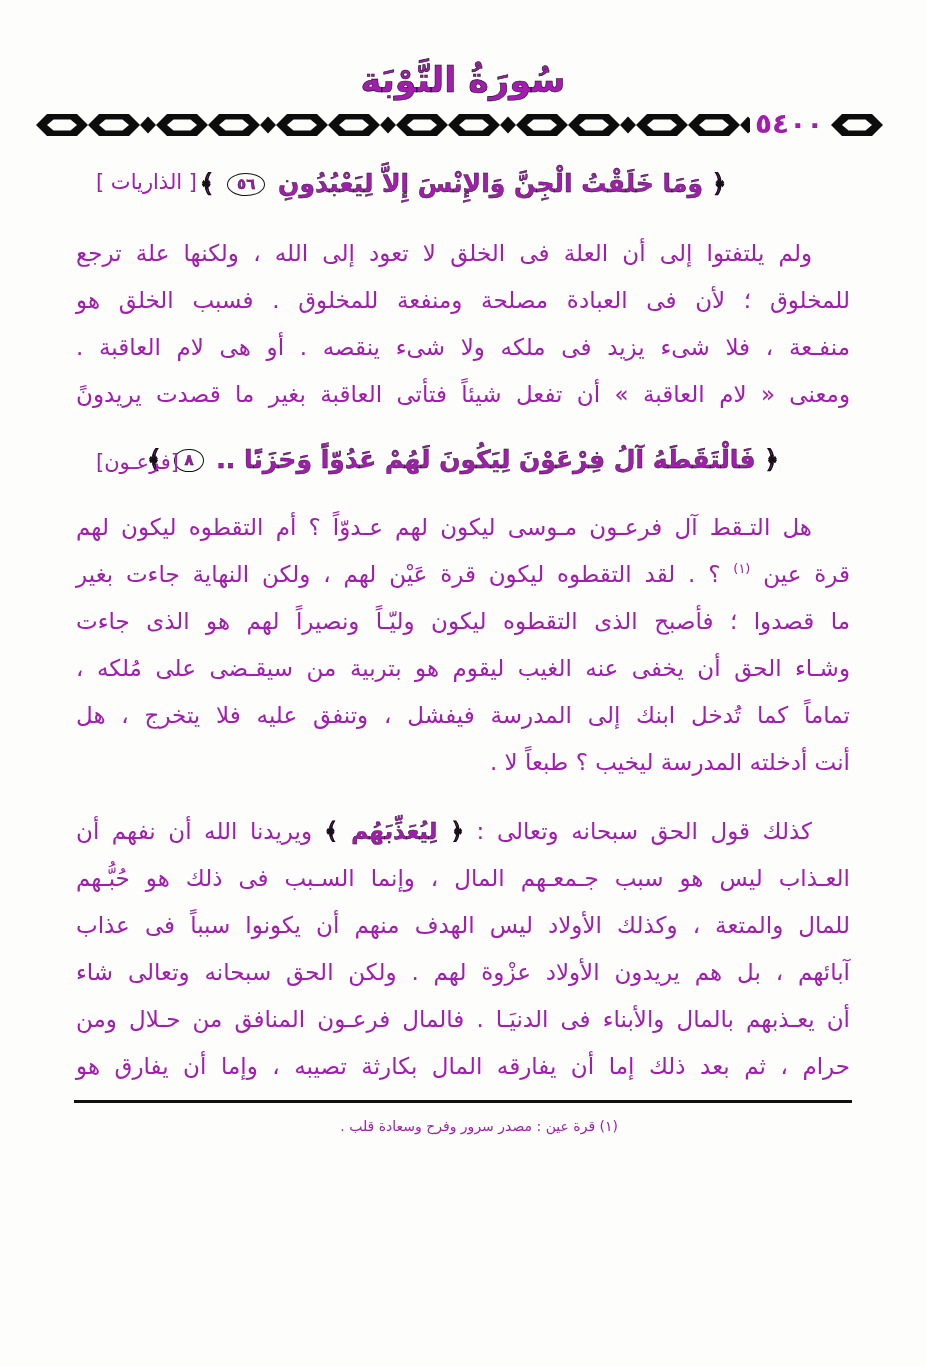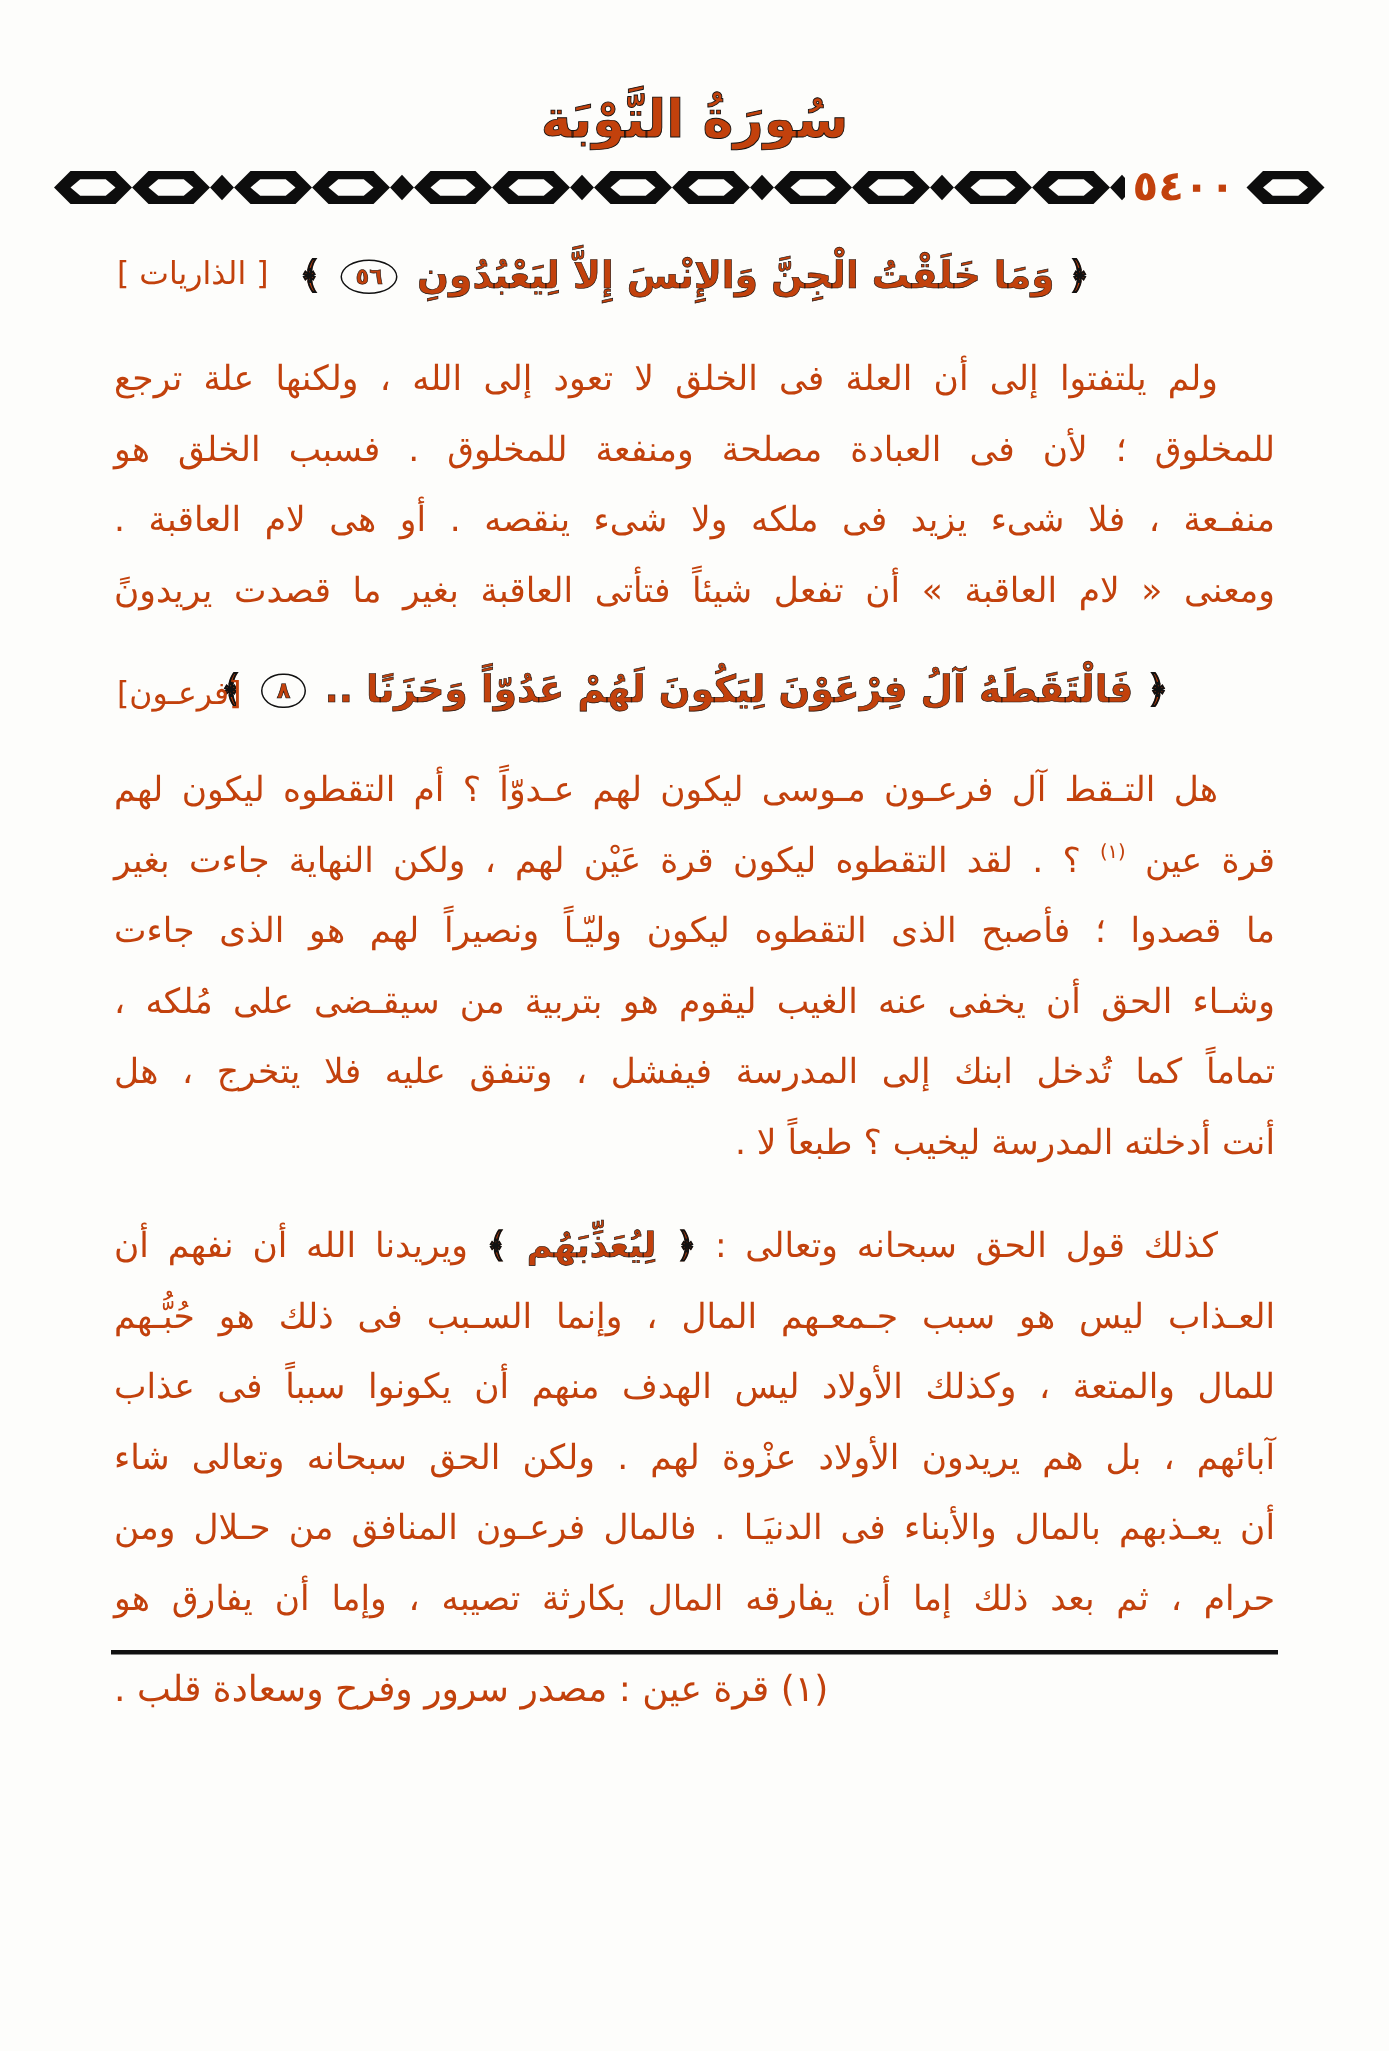--- a/index.html
+++ b/index.html
@@ -3,21 +3,21 @@
 <meta charset="utf-8">
 <style>
   * { margin:0; padding:0; box-sizing:border-box; }
   html,body { background:#e8e8e6; }
   .page {
     width:926px; height:1367px;
     background:#fdfdfb;
     position:relative;
     direction:rtl;
     font-family:"DejaVu Sans", sans-serif;
-    color:#c2410c;
+    color:#a21caf;
     overflow:hidden;
     margin:0 auto;
   }
   
   .surah-title {
     padding-top:60px;
     text-align:center;
     font-size:35px;
     font-weight:bold;
     letter-spacing:1px;
@@ -58,21 +58,21 @@
     border-radius:50%;
     font-size:15px;
     font-weight:bold;
     line-height:1.15;
     padding:2px 9px;
     vertical-align:3px;
     margin:0 4px;
   }
   .verse-source {
     position:absolute;
-    left:2px;
+    left:20px;
     top:14px;
     font-size:21px;
     font-weight:normal;
     -webkit-text-stroke:0;
   }
   .verse-row.second .verse-source { top:18px; }
   
   .paragraph {
     margin:0 76px;
     font-size:23px;
@@ -93,23 +93,23 @@
   
   .footnote-rule {
     margin:10px 74px 0 74px;
     border:0;
     border-top:3px solid #111;
     height:0;
   }
   .footnote {
     margin:8px 76px 0 76px;
     padding-right:232px;
-    font-size:24px;
+    font-size:14px;
     line-height:30px;
-    text-align:left;
+    text-align:right;
   }
 </style>
 </head>
 <body>
 
 <div class="page">
 
   <div class="surah-title">سُورَةُ التَّوْبَة</div>
 
   <div class="chain-row">

